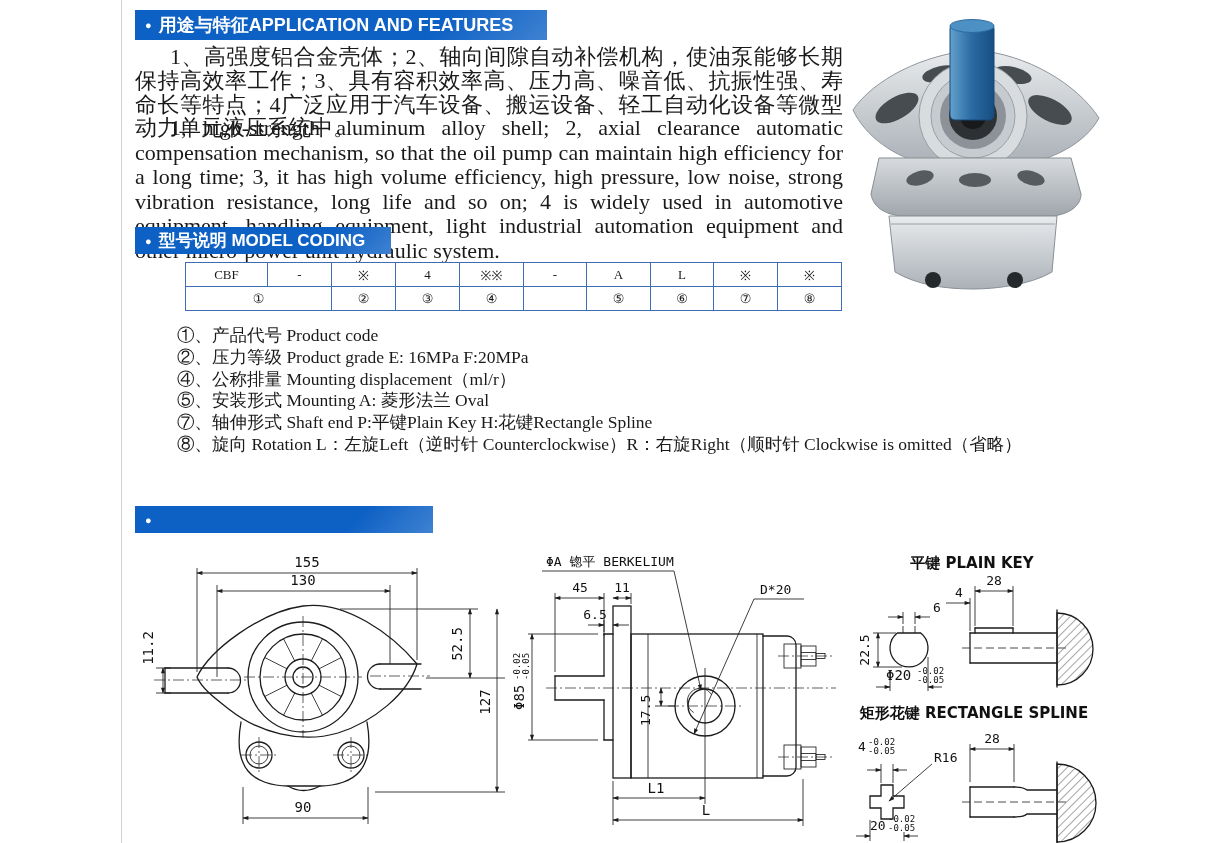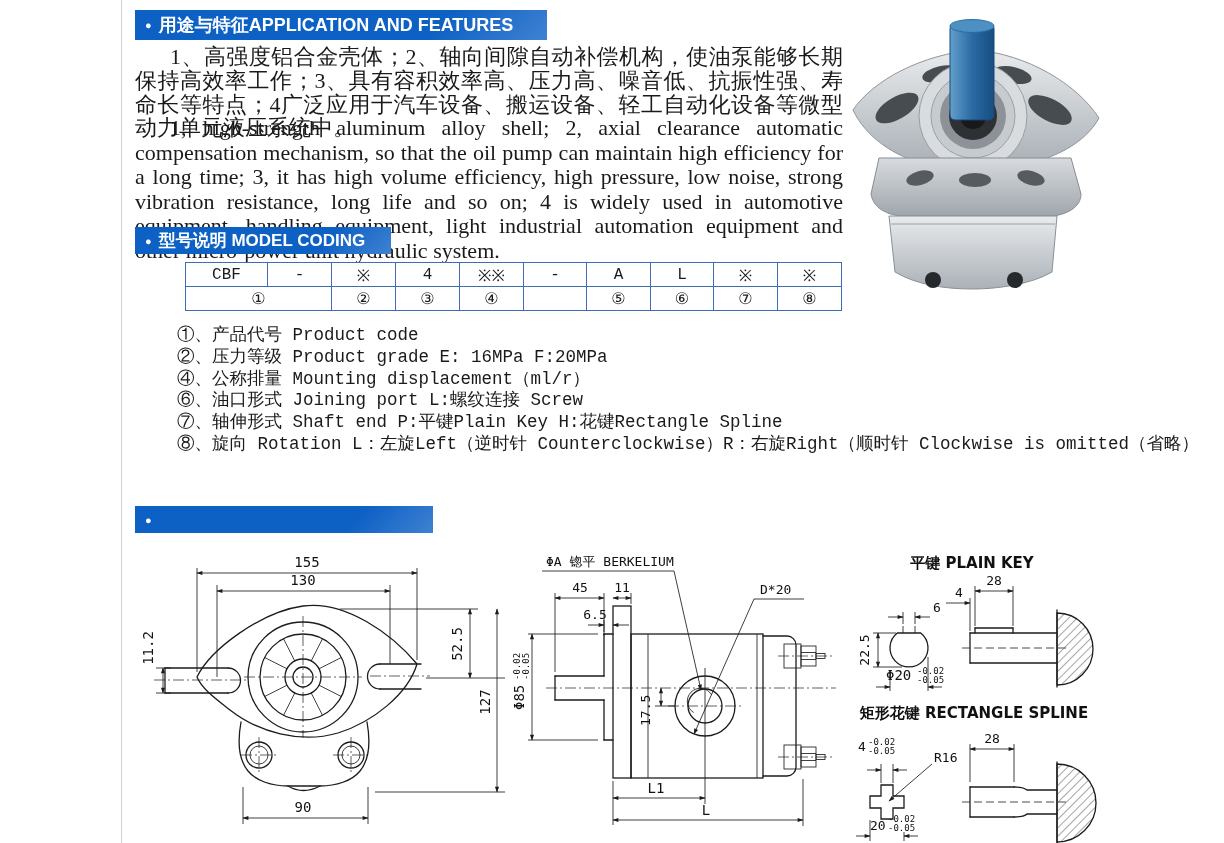--- a/index.html
+++ b/index.html
@@ -11,23 +11,23 @@
        font-family:"Liberation Sans","DejaVu Sans",sans-serif;font-weight:bold;
        display:flex;align-items:center;padding-left:10px;box-sizing:border-box;}
   .hdr .blt{font-size:11px;margin-right:7px;}
   .hdr1{left:135px;top:10px;width:412px;height:30px;font-size:18px;}
   .hdr2{left:135px;top:227px;width:256px;height:27px;font-size:17px;}
   .hdr3{left:135px;top:506px;width:298px;height:27px;font-size:17px;}
   .para{left:135px;width:708px;font-size:22px;text-align:justify;}
   .cn{top:45px;line-height:23.8px;text-indent:35px;}
   .en{top:116px;line-height:24.6px;text-indent:35px;}
   table.code{position:absolute;left:185px;top:262px;width:656px;border-collapse:collapse;
-       table-layout:fixed;font-size:16px;font-family:Liberation Mono, monospace;}
+       table-layout:fixed;font-size:13px;}
   table.code td{border:1px solid #3f6db5;height:23px;text-align:center;padding:0;}
-  .items{left:177px;top:325px;width:880px;font-size:17.5px;line-height:21.8px;font-family:Liberation Mono, monospace;}
+  .items{left:177px;top:325px;width:880px;font-size:17.5px;line-height:21.8px;}
   .items div{white-space:nowrap;}
   .obj{stroke:#1c1c1c;stroke-width:1.3;fill:none;stroke-linecap:round;}
   .thin{stroke:#1c1c1c;stroke-width:0.85;fill:none;}
   .dim{stroke:#1c1c1c;stroke-width:0.85;fill:none;}
   .cl{stroke:#1c1c1c;stroke-width:0.7;fill:none;stroke-dasharray:11 3 2 3;}
   .dsh{stroke:#1c1c1c;stroke-width:0.8;fill:none;stroke-dasharray:8 4;}
   .dimtxt{font:13px "DejaVu Sans Mono",monospace;fill:#111;}
   .dimtxt14{font:14px "DejaVu Sans Mono",monospace;fill:#111;}
   .toltxt{font:9px "DejaVu Sans Mono",monospace;fill:#111;}
   .dtitle{font:bold 15px "DejaVu Sans","Liberation Sans",sans-serif;fill:#111;}
@@ -130,21 +130,21 @@
     <td>⑥</td>
     <td>⑦</td>
     <td>⑧</td>
   </tr>
 </tbody>
   </table>
 <div class="abs items">
   <div>①、产品代号 Product code</div>
   <div>②、压力等级 Product grade  E: 16MPa F:20MPa</div>
   <div>④、公称排量 Mounting displacement（ml/r）</div>
-  <div>⑥、油口形式 Joining port  L:螺纹连接 Screw</div>
+  <div>⑤、安装形式 Mounting A: 菱形法兰 Oval</div>
   <div>⑦、轴伸形式 Shaft end P:平键Plain Key H:花键Rectangle Spline</div>
   <div>⑧、旋向 Rotation L：左旋Left（逆时针 Counterclockwise）R：右旋Right（顺时针 Clockwise is omitted（省略）</div>
 </div>
 
 <div class="abs hdr hdr3">
   <span class="blt">●</span>
 </div>
 
 <svg class="abs" style="left:140px;top:552px" width="390" height="291" viewBox="0 0 390 291">
   <defs>

